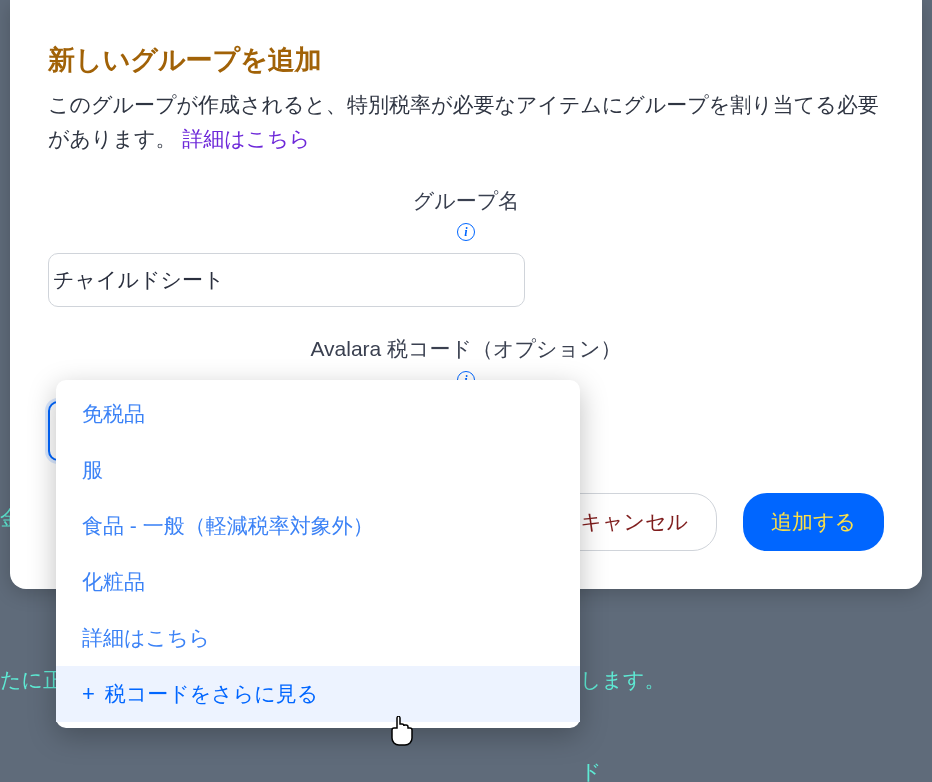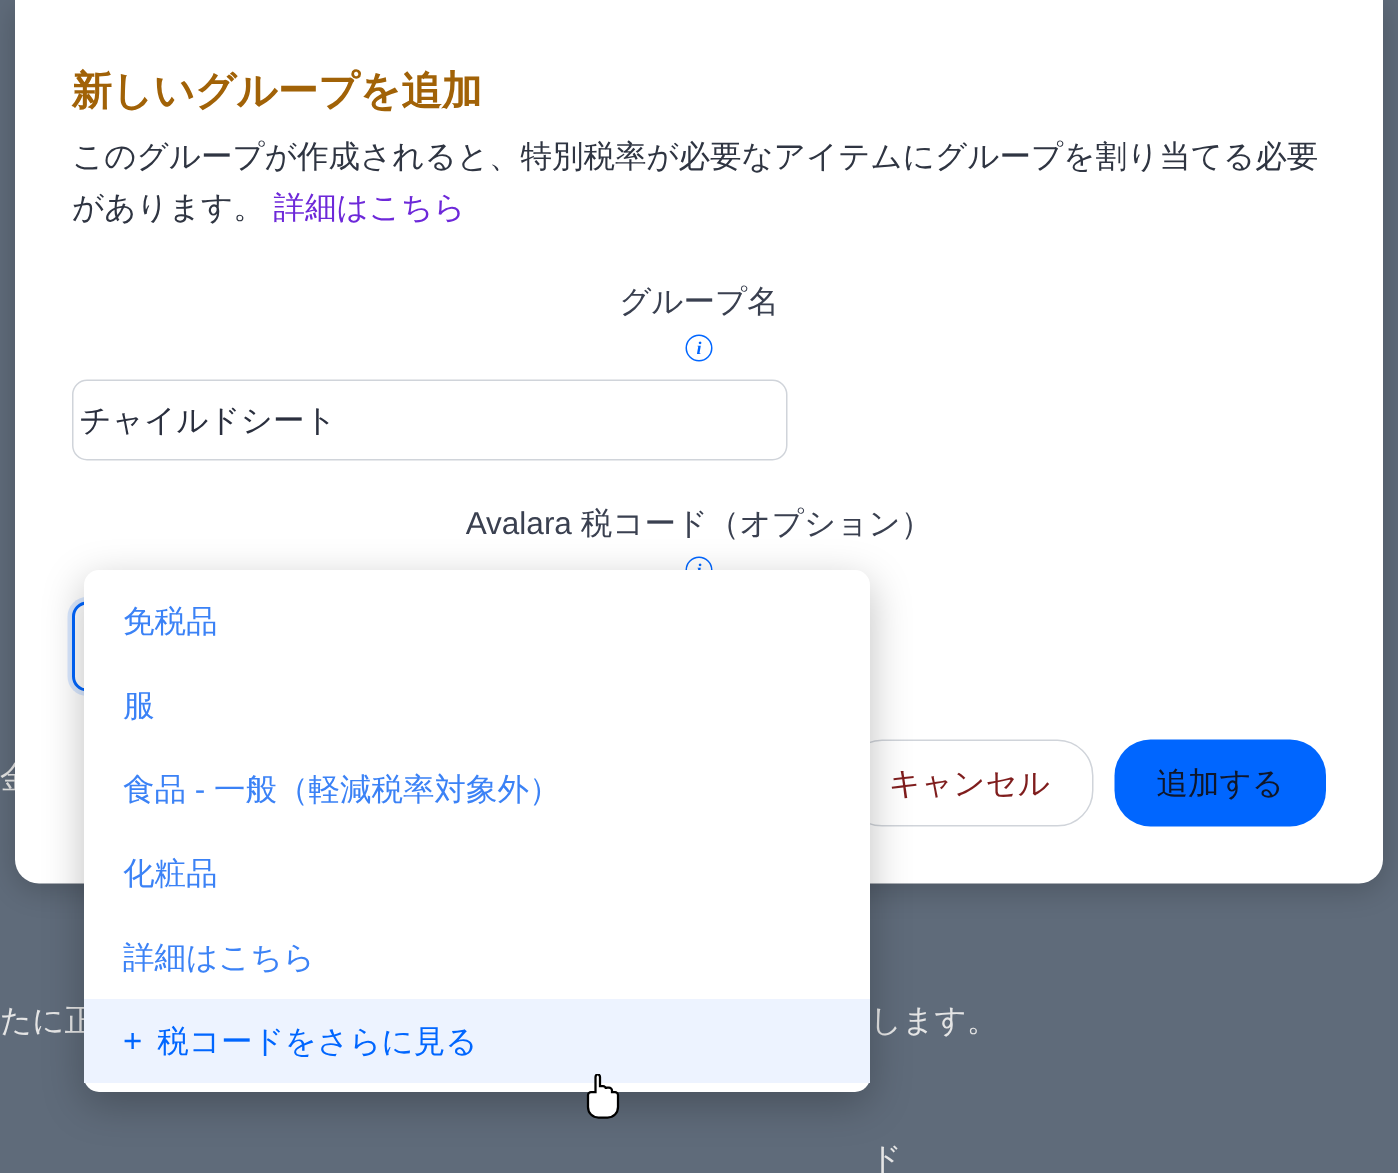--- a/index.html
+++ b/index.html
@@ -12,21 +12,21 @@
       font-family: -apple-system, BlinkMacSystemFont, "Segoe UI", "Hiragino Sans", "Hiragino Kaku Gothic ProN", Meiryo, sans-serif;
       background: #5f6b7a;
       width: 932px;
       height: 782px;
       position: relative;
       overflow: hidden;
     }
     
     .bg-text {
       position: absolute;
-      color: #e5e5e5;
+      color: #5eead4;
       font-size: 21px;
       z-index: 0;
     }
     
     .modal {
       position: absolute;
       top: 0;
       left: 10px;
       right: 10px;
       background: #fff;
@@ -138,21 +138,22 @@
     }
     
     .btn-cancel {
       background: #fff;
       color: #7f1d1d;
       border: 1px solid #d0d4da;
     }
     
     .btn-primary {
       background: #0066ff;
-      color: #0f172a;
+      color: #fde047;
+      margin-left: 12px;
     }
     
     .dropdown-menu {
       position: absolute;
       top: 380px;
       left: 56px;
       width: 524px;
       background: #fff;
       border-radius: 10px;
       box-shadow: 0 8px 28px rgba(0,0,0,0.25);

